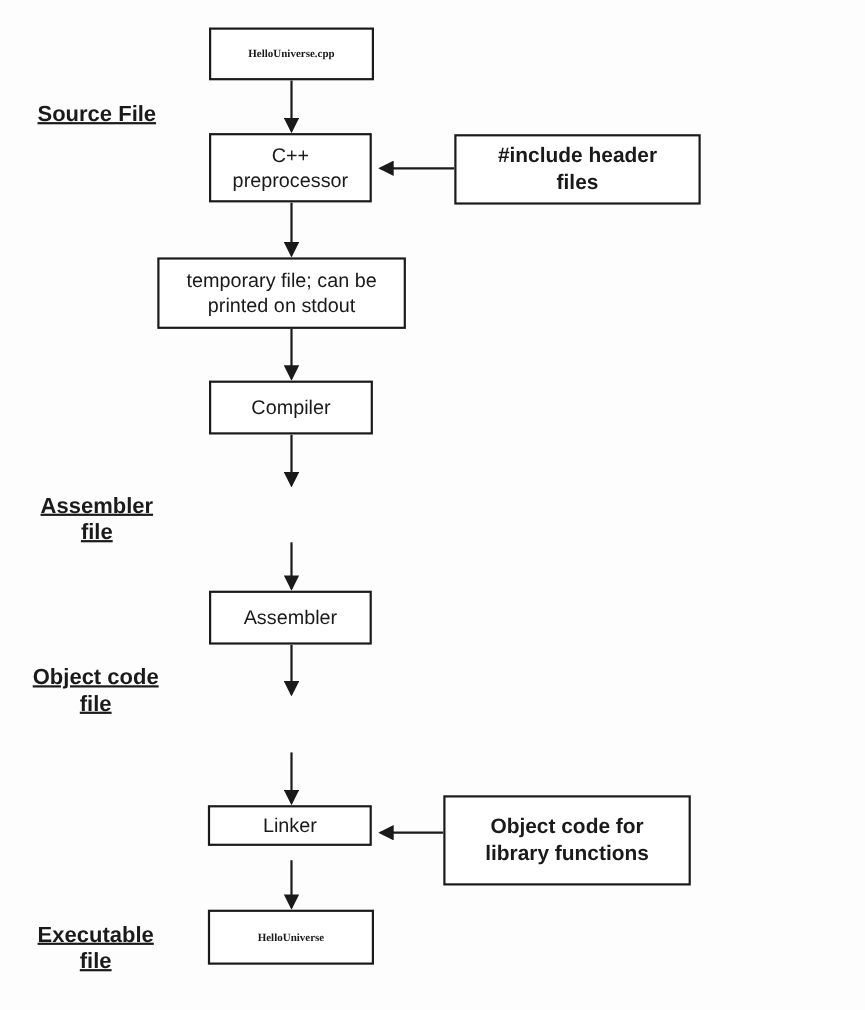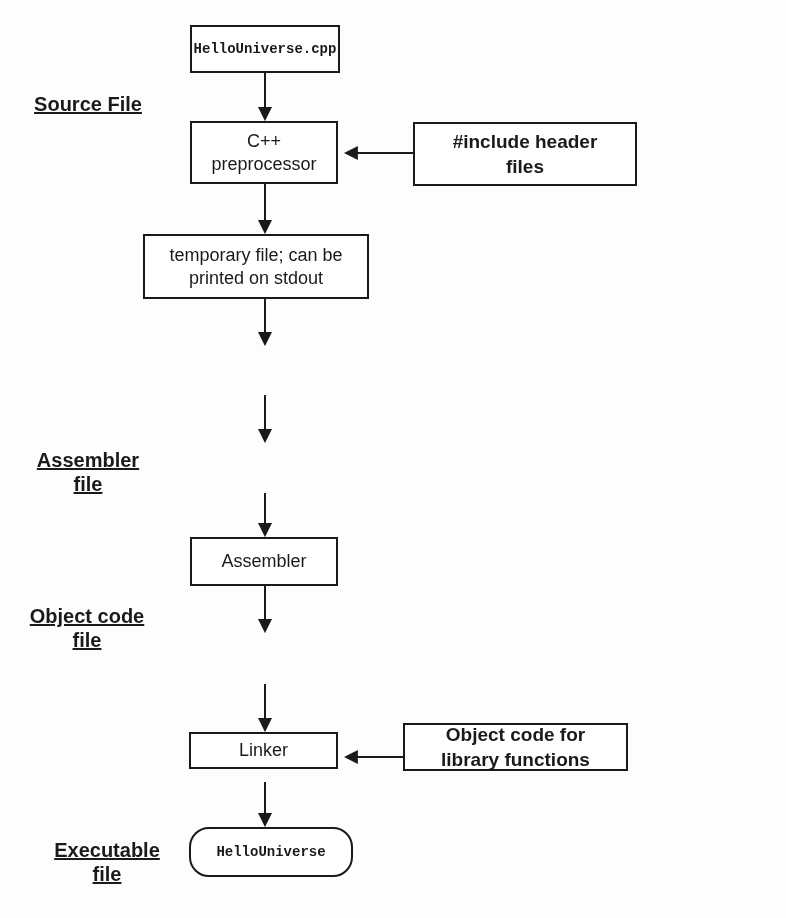--- a/index.html
+++ b/index.html
@@ -17,21 +17,21 @@
   .canvas{position:relative;width:786px;height:918px;}
   .arrows{position:absolute;left:0;top:0;pointer-events:none;}
   .arrows line{stroke:var(--stroke);stroke-width:2;}
   .arrows .ah{fill:var(--stroke);}
   .box{
     position:absolute;box-sizing:border-box;
     border:2px solid var(--stroke);background:#ffffff;
     display:flex;align-items:center;justify-content:center;
     text-align:center;white-space:pre-line;color:var(--stroke);
   }
-  .mono{font-family:Liberation Mono, monospace;font-weight:bold;font-size:14px;}
+  .mono{font-family:Liberation Serif, serif;font-weight:bold;font-size:10px;}
   .sans{font-size:18px;line-height:23px;}
   .boldbox{font-weight:bold;font-size:19px;line-height:25px;}
   .stage-label{
     position:absolute;transform:translate(-50%,-50%);
     font-weight:bold;font-size:20px;line-height:24px;
     text-align:center;white-space:pre-line;color:var(--stroke);text-decoration:underline;
   }
   .watermark{
     position:absolute;left:612px;top:872px;
     font-size:16px;letter-spacing:1px;color:var(--wm);
@@ -39,26 +39,26 @@
   
   #n-cpp{left:190px;top:25px;width:150px;height:48px;}
   #n-pre{left:190px;top:121px;width:148px;height:63px;}
   #n-inc{left:413px;top:122px;width:224px;height:64px;}
   #n-tmp{left:143px;top:234px;width:226px;height:65px;}
   #n-com{left:190px;top:346px;width:149px;height:49px;}
   #n-s{left:190px;top:443px;width:150px;height:50px;}
   #n-asm{left:190px;top:537px;width:148px;height:49px;}
   #n-o{left:190px;top:633px;width:150px;height:51px;}
   #n-lnk{left:189px;top:732px;width:149px;height:37px;}
-  #n-lib{left:403px;top:723px;width:225px;height:48px;}
-  #n-exe{left:189px;top:827px;width:164px;height:50px;border-radius:20px;}
+  #n-lib{left:403px;top:723px;width:225px;height:82px;}
+  #n-exe{left:189px;top:827px;width:151px;height:50px;}
   #lbl-src{left:88px;top:104px;}
   #lbl-asm{left:88px;top:472px;}
   #lbl-obj{left:87px;top:628px;}
-  #lbl-exe{left:87px;top:862px;margin-left:20px;}
+  #lbl-exe{left:87px;top:862px;}
 </style>
 </head>
 <body>
 
 <div class="canvas">
 
   <svg class="arrows" width="786" height="918" viewBox="0 0 786 918">
     <defs>
       <marker id="ah" viewBox="0 0 10 10" refX="8.5" refY="5" markerWidth="7" markerHeight="7" orient="auto-start-reverse">
         <path class="ah" d="M0,0 L10,5 L0,10 z"></path>
@@ -84,19 +84,20 @@
   <div id="lbl-exe" class="stage-label">Executable
 file</div>
 
   <div id="n-cpp" class="box mono">HelloUniverse.cpp</div>
   <div id="n-pre" class="box sans">C++
 preprocessor</div>
   <div id="n-inc" class="box boldbox">#include header
 files</div>
   <div id="n-tmp" class="box sans">temporary file; can be
 printed on stdout</div>
+  <div id="n-com" class="box sans">Compiler</div>
   <div id="n-asm" class="box sans">Assembler</div>
   <div id="n-lnk" class="box sans">Linker</div>
   <div id="n-lib" class="box boldbox">Object code for
 library functions</div>
   <div id="n-exe" class="box mono">HelloUniverse</div>
 
 </div>
 
 </body></html>

